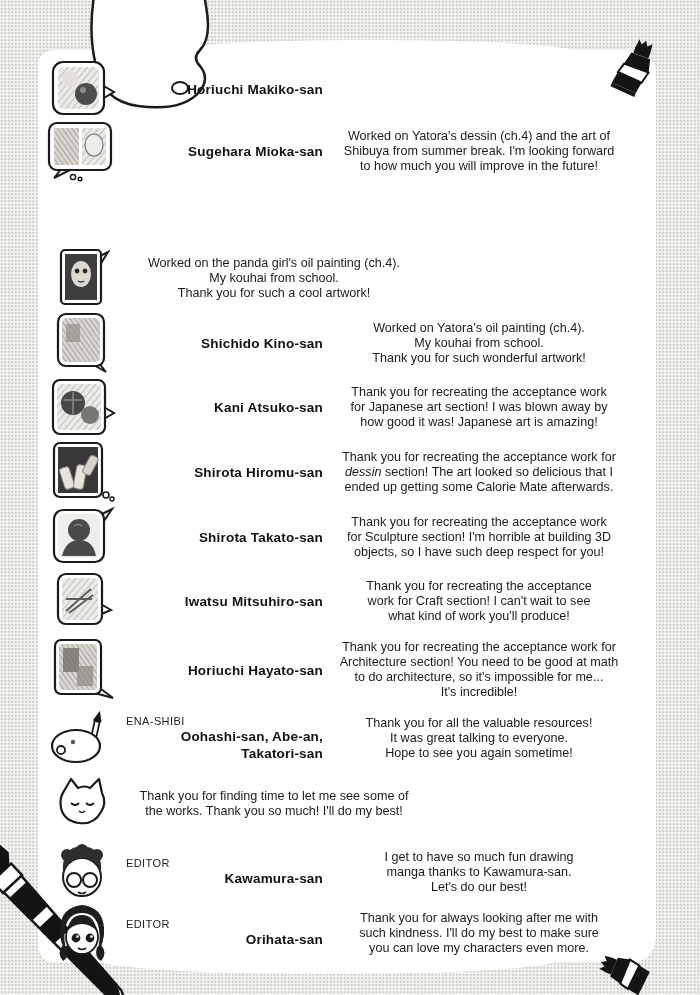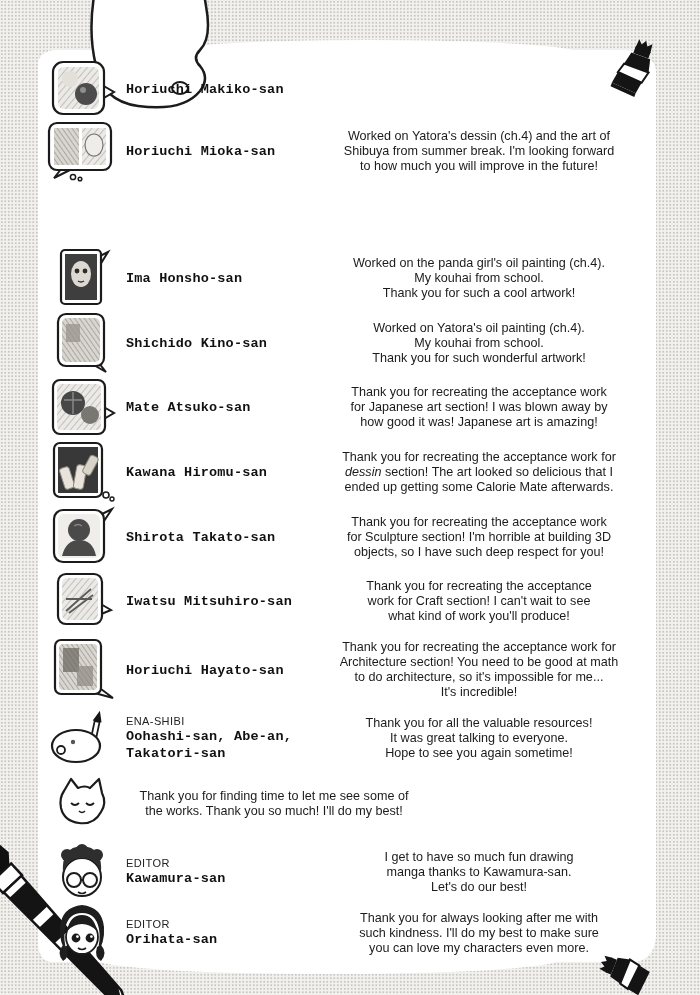--- a/index.html
+++ b/index.html
@@ -24,21 +24,21 @@
   }
   .paper:after { 
     content:""; position:absolute; left:60px; bottom:-12px; width:460px; height:28px;
     background:#fff; border-radius:50%;
   }
   .content { position:absolute; left:0; top:0; width:700px; height:995px; }
   .row { position:absolute; left:46px; width:600px; display:flex; align-items:center; }
   .icon-cell { width:72px; flex:0 0 72px; display:flex; align-items:center; justify-content:center; }
   .name-cell { width:205px; flex:0 0 205px; padding-left:8px; }
   .role { font-size:11px; letter-spacing:0.4px; color:#222; line-height:13px; }
-  .name { font-family:Liberation Mono, monospace; font-weight:bold; font-size:13.5px; letter-spacing:0.2px; color:#111; line-height:17px; }
+  .name { font-family:Liberation Sans, sans-serif; font-weight:bold; font-size:13.5px; letter-spacing:0.2px; color:#111; line-height:17px;text-align:right; }
   .msg-cell { width:312px; flex:0 0 312px; text-align:center; font-size:12.6px; line-height:15px; color:#1b1b1b; }
   svg { display:block; }
   .deco { position:absolute; }
   .brush-wrap { position:absolute; left:-38px; top:842px; transform:rotate(47deg); transform-origin:40px 0px; }
 </style>
 </head>
 <body>
 
 <svg width="0" height="0" style="position:absolute" aria-hidden="true">
   <defs>
@@ -118,41 +118,38 @@
         <polygon points="16,48 8,58 24,50" fill="#fff" stroke="#1b1b1b" stroke-width="2"></polygon>
         <rect x="3" y="3" width="62" height="47" rx="8" fill="#fff" stroke="#1b1b1b" stroke-width="2.2"></rect>
         <rect x="8" y="8" width="25" height="37" fill="url(#hatch2)"></rect>
         <rect x="36" y="8" width="24" height="37" fill="url(#hatch)"></rect>
         <ellipse cx="48" cy="25" rx="9" ry="11" fill="#efede9" stroke="#777" stroke-width="1.2"></ellipse>
         <circle cx="27" cy="57" r="2.6" fill="#fff" stroke="#1b1b1b" stroke-width="1.5"></circle>
         <circle cx="34" cy="59" r="1.8" fill="#fff" stroke="#1b1b1b" stroke-width="1.5"></circle>
       </svg>
     </div>
     <div class="name-cell">
-        <div class="name">Horiuchi Mioka-san</div>
+        <div class="name">Sugehara Mioka-san</div>
       </div>
     <div class="msg-cell">Worked on Yatora's dessin (ch.4) and the art of<br>Shibuya from summer break. I'm looking forward<br>to how much you will improve in the future!</div>
   </div>
 
 
   <div class="row" style="top:246px; height:64px;">
     <div class="icon-cell">
       <svg width="64" height="62" viewBox="0 0 64 62">
         <polygon points="48,10 58,5 50,18" fill="#fff" stroke="#1b1b1b" stroke-width="2"></polygon>
         <rect x="11" y="3" width="40" height="54" rx="4" fill="#fff" stroke="#1b1b1b" stroke-width="2.2"></rect>
         <rect x="15" y="7" width="32" height="46" fill="#3e3e3e"></rect>
         <ellipse cx="31" cy="27" rx="10" ry="13" fill="#ddd9d2"></ellipse>
         <circle cx="27" cy="24" r="2.4" fill="#2c2c2c"></circle>
         <circle cx="35" cy="24" r="2.4" fill="#2c2c2c"></circle>
         <path d="M28 34 q3 2 6 0" stroke="#2c2c2c" stroke-width="1.5" fill="none"></path>
       </svg>
     </div>
-    <div class="name-cell">
-        <div class="name">Ima Honsho-san</div>
-      </div>
     <div class="msg-cell">Worked on the panda girl's oil painting (ch.4).<br>My kouhai from school.<br>Thank you for such a cool artwork!</div>
   </div>
 
   <div class="row" style="top:311px; height:64px;">
     <div class="icon-cell">
       <svg width="64" height="62" viewBox="0 0 64 62">
         <polygon points="42,52 56,60 48,50" fill="#fff" stroke="#1b1b1b" stroke-width="2"></polygon>
         <rect x="8" y="2" width="46" height="52" rx="8" fill="#fff" stroke="#1b1b1b" stroke-width="2.2"></rect>
         <rect x="12" y="6" width="38" height="44" rx="5" fill="url(#hatch2)"></rect>
         <rect x="16" y="12" width="14" height="18" fill="#9b968e" opacity="0.8"></rect>
@@ -169,41 +166,41 @@
       <svg width="68" height="60" viewBox="0 0 68 60">
         <polygon points="54,28 66,35 54,42" fill="#fff" stroke="#1b1b1b" stroke-width="2"></polygon>
         <rect x="5" y="2" width="52" height="54" rx="7" fill="#fff" stroke="#1b1b1b" stroke-width="2.2"></rect>
         <rect x="9" y="6" width="44" height="46" rx="4" fill="url(#hatch)"></rect>
         <circle cx="25" cy="25" r="12" fill="#474747"></circle>
         <path d="M16 22 h18 M25 14 v22" stroke="#8b8b8b" stroke-width="1.4"></path>
         <circle cx="42" cy="37" r="9" fill="#787872"></circle>
       </svg>
     </div>
     <div class="name-cell">
-        <div class="name">Mate Atsuko-san</div>
+        <div class="name">Kani Atsuko-san</div>
       </div>
     <div class="msg-cell">Thank you for recreating the acceptance work<br>for Japanese art section! I was blown away by<br>how good it was! Japanese art is amazing!</div>
   </div>
 
   <div class="row" style="top:440px; height:64px;">
     <div class="icon-cell">
       <svg width="68" height="62" viewBox="0 0 68 62">
         <rect x="6" y="2" width="48" height="54" rx="6" fill="#fff" stroke="#1b1b1b" stroke-width="2.2"></rect>
         <rect x="10" y="6" width="40" height="46" fill="#383838"></rect>
         <g stroke="#8f8a80" stroke-width="1">
           <rect x="14" y="26" width="10" height="22" rx="3" fill="#e8e4dc" transform="rotate(-18 19 37)"></rect>
           <rect x="27" y="24" width="10" height="24" rx="3" fill="#e8e4dc" transform="rotate(10 32 36)"></rect>
           <rect x="38" y="14" width="9" height="20" rx="3" fill="#d9d4ca" transform="rotate(28 42 24)"></rect>
         </g>
         <circle cx="58" cy="54" r="3" fill="#fff" stroke="#1b1b1b" stroke-width="1.6"></circle>
         <circle cx="64" cy="58" r="2" fill="#fff" stroke="#1b1b1b" stroke-width="1.4"></circle>
       </svg>
     </div>
     <div class="name-cell">
-        <div class="name">Kawana Hiromu-san</div>
+        <div class="name">Shirota Hiromu-san</div>
       </div>
     <div class="msg-cell">Thank you for recreating the acceptance work for<br><i>dessin</i> section! The art looked so delicious that I<br>ended up getting some Calorie Mate afterwards.</div>
   </div>
 
   <div class="row" style="top:505px; height:64px;">
     <div class="icon-cell">
       <svg width="68" height="62" viewBox="0 0 68 62">
         <polygon points="50,10 64,3 54,18" fill="#fff" stroke="#1b1b1b" stroke-width="2"></polygon>
         <rect x="6" y="4" width="50" height="52" rx="9" fill="#fff" stroke="#1b1b1b" stroke-width="2.2"></rect>
         <rect x="10" y="8" width="42" height="44" rx="6" fill="#f0eeea"></rect>

